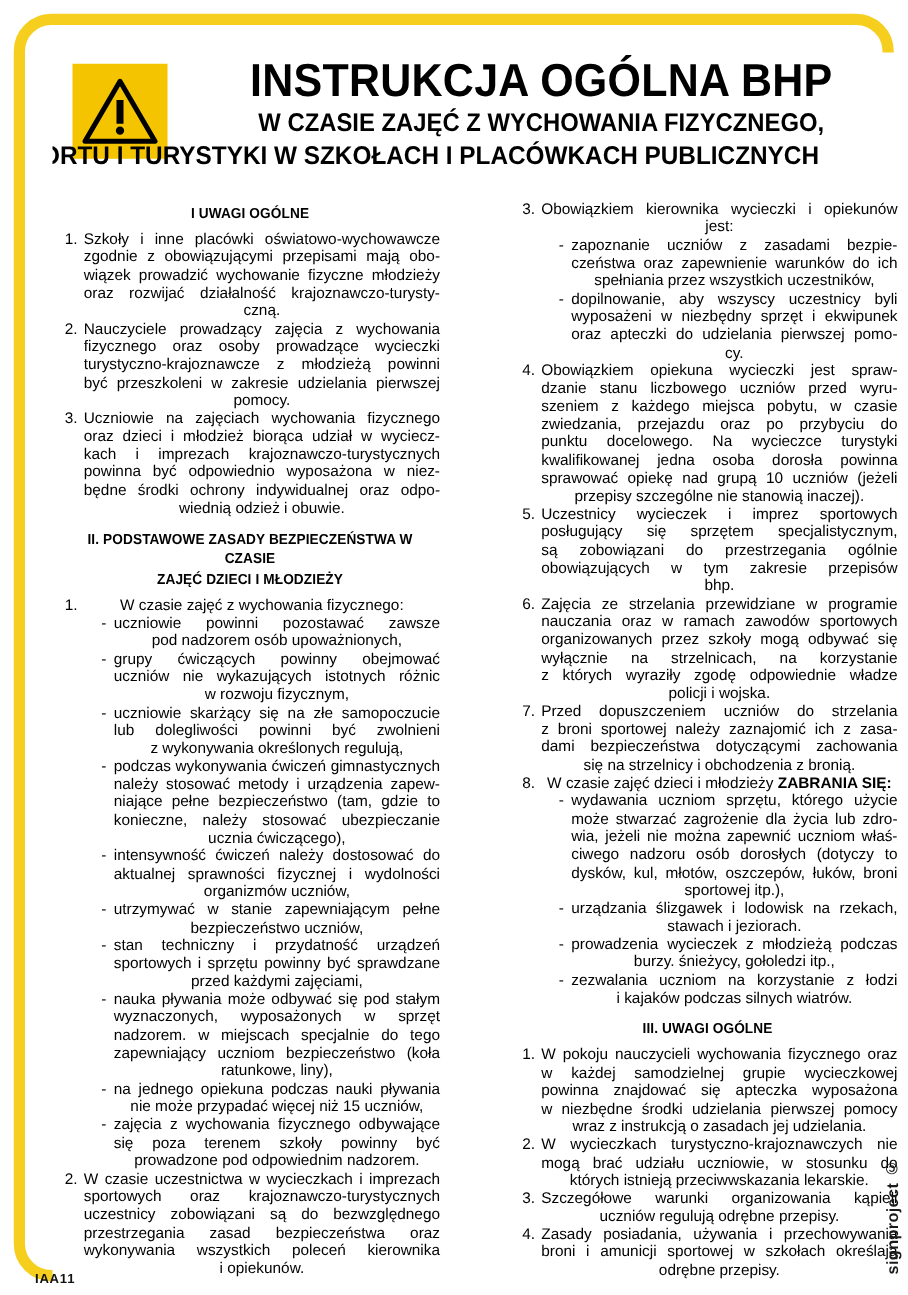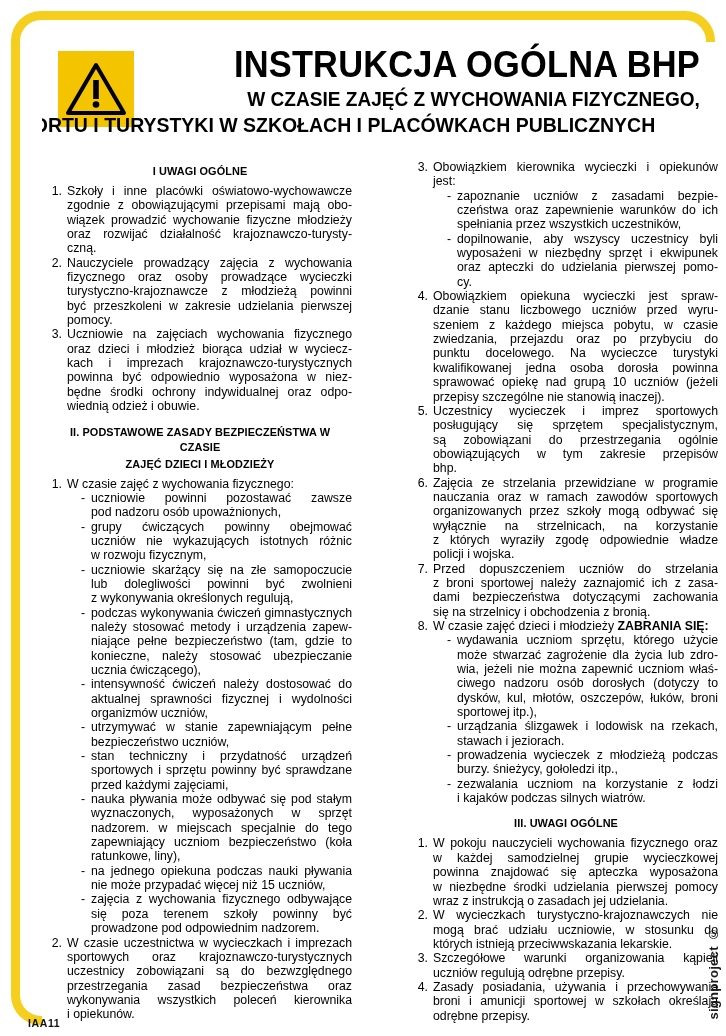--- a/index.html
+++ b/index.html
@@ -60,21 +60,21 @@
     height: 76px;
     background: #f5c400;
     display: flex;
     align-items: center;
     justify-content: center;
   }
   .warn-box svg { display: block; }
   .title-block {
     padding-left: 104px;
     padding-right: 4px;
-    text-align: right;
+    text-align: center;
   }
   .title-main {
     font-family: "Liberation Sans", sans-serif;
     font-weight: bold;
     font-size: 37px;
     line-height: 41px;
     letter-spacing: 0.2px;
     color: #000000;
     transform: scaleX(0.93);
     transform-origin: center;
@@ -171,21 +171,21 @@
   li.subitem > .body {
     flex: 1 1 auto;
     text-align: justify;
     text-justify: inter-word;
   }
   .ln { display: block; }
   .ln.j {
     text-align: justify;
     text-align-last: justify;
   }
-  .ln.l { text-align: left; }
+  .ln.l { text-align: center; }
   b.strong { font-weight: bold; }
 
   
   .code {
     position: absolute;
     left: 28px;
     bottom: 7px;
     font-size: 10.5px;
     font-weight: bold;
     letter-spacing: 0.6px;
@@ -273,21 +273,21 @@
           <ol class="list" id="sec2-list">
               <li class="item">
                 <span class="num">1.</span>
                 <span class="body">
                   <span class="ln l">W czasie zajęć z wychowania fizycznego:</span>
                   <ul class="sublist">
                     <li class="subitem">
                       <span class="dash">-</span>
                       <span class="body">
                         <span class="ln j">uczniowie powinni pozostawać zawsze</span>
-                        <span class="ln l">pod nadzoru osób upoważnionych,</span>
+                        <span class="ln l">pod nadzorem osób upoważnionych,</span>
                       </span>
                     </li>
                     <li class="subitem">
                       <span class="dash">-</span>
                       <span class="body">
                         <span class="ln j">grupy ćwiczących powinny obejmować</span>
                         <span class="ln j">uczniów nie wykazujących istotnych różnic</span>
                         <span class="ln l">w rozwoju fizycznym,</span>
                       </span>
                     </li>

